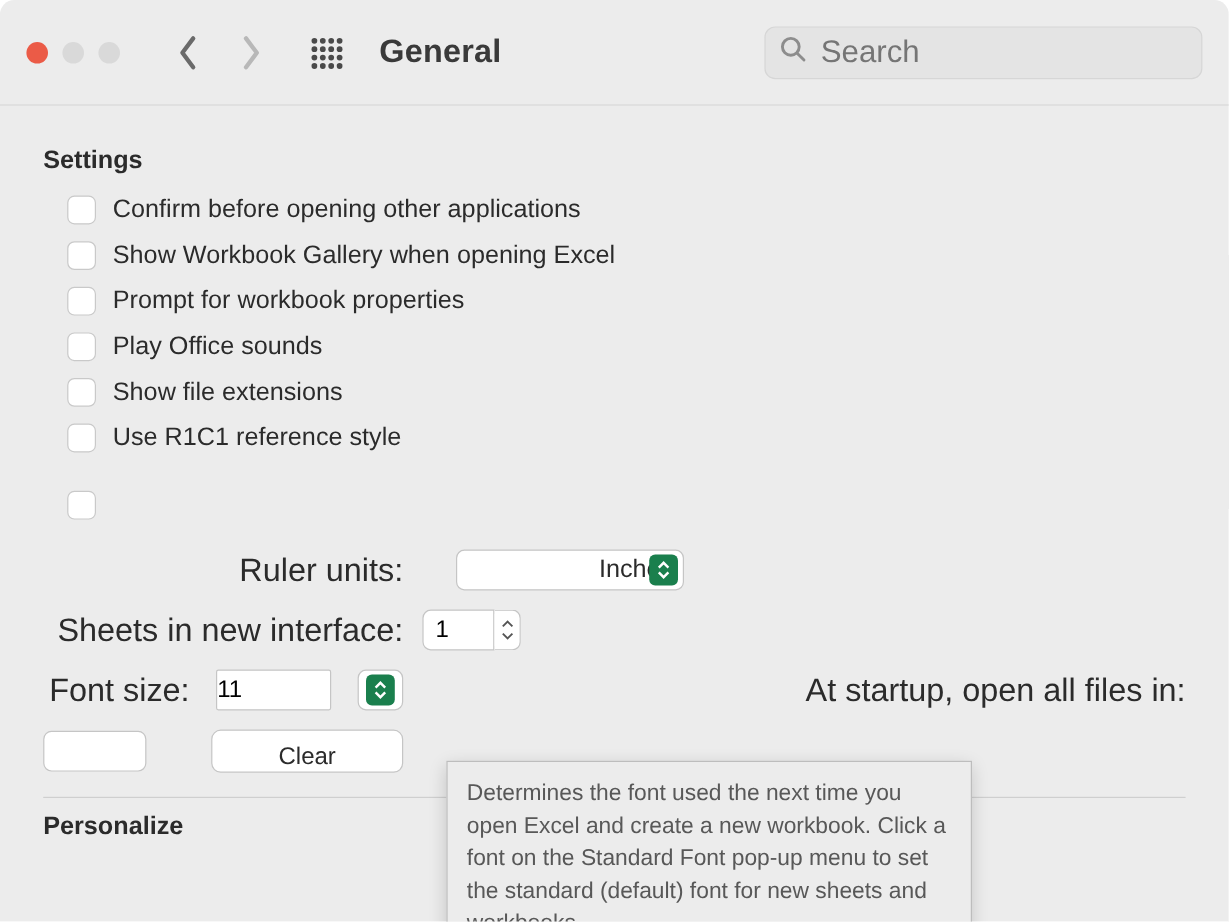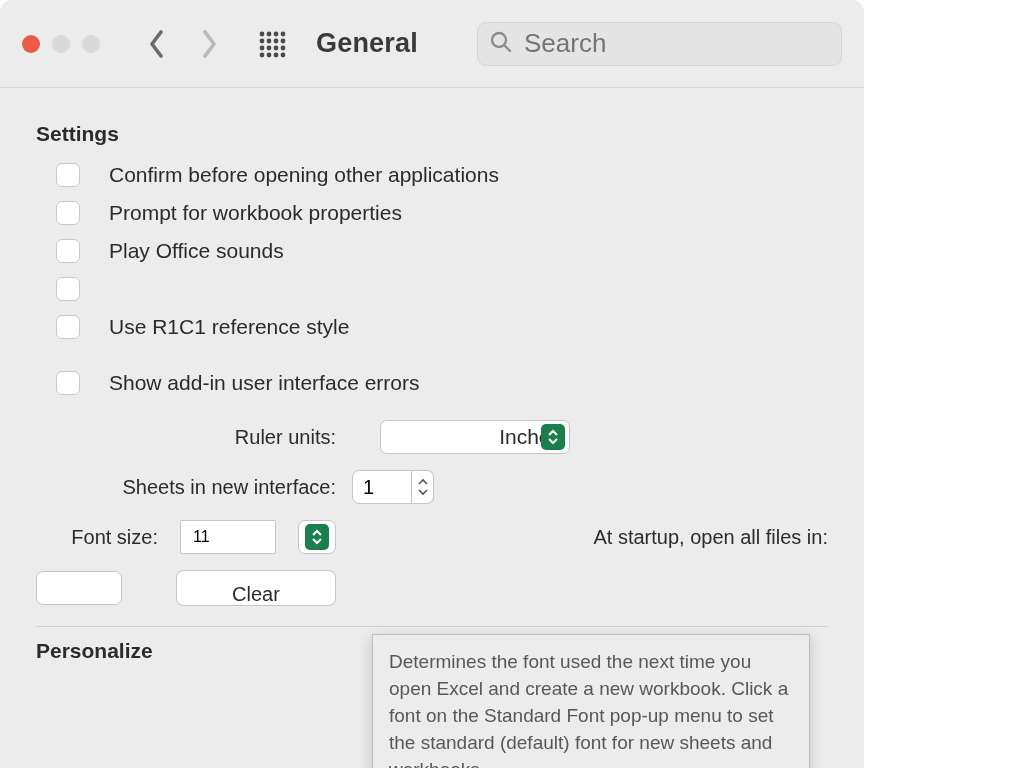--- a/index.html
+++ b/index.html
@@ -5,21 +5,21 @@
   * { box-sizing: border-box; }
   html, body {
     margin: 0; padding: 0;
     width: 1024px; height: 768px;
     font-family: -apple-system, "Helvetica Neue", Arial, sans-serif;
     background: #ffffff;
     overflow: hidden;
     color: #2b2b2b;
   }
   .window {
-    width: 864px; height: 768px;
+    width: 1024px; height: 768px;
     background: #ececec;
     border-radius: 12px 12px 0 0;
     position: relative;
   }
   
   .toolbar {
     height: 88px;
     padding: 0 22px;
     display: flex;
     align-items: center;
@@ -63,39 +63,39 @@
     color: #2b2b2b;
   }
   h3.sec {
     margin: 10px 0 10px 0;
     font-size: 21px;
     font-weight: 800;
   }
   .checks { list-style: none; padding: 0; margin: 0 0 18px 0; }
   .checks li {
     display: flex; align-items: center;
-    gap: 29px;
+    gap: 14px;
     padding: 7px 0 7px 20px;
   }
   .chk {
     width: 24px; height: 24px;
     background: #fff;
     border: 1px solid #c9c9c9;
     border-radius: 6px;
     flex-shrink: 0;
   }
   .form-grid {
     display: grid;
     grid-template-columns: 300px 1fr;
     column-gap: 16px;
     row-gap: 16px;
     align-items: center;
     margin-top: 18px;
   }
-  .lbl { text-align: right; font-size: 20px; }
+  .lbl { text-align: right; font-size: 27px; }
   .row-right { display: flex; align-items: center; gap: 16px; }
   .popup {
     height: 34px;
     background: #fff;
     border: 1px solid #c5c5c5;
     border-radius: 7px;
     display: inline-flex; align-items: center;
     padding: 0 8px 0 14px;
     font-size: 21px;
     position: relative;
@@ -134,41 +134,41 @@
     width: 22px; height: 34px;
     border: 1px solid #c5c5c5; border-left: none;
     background:#fff;
     border-radius: 0 7px 7px 0;
     display:flex; flex-direction:column; align-items:center; justify-content:center;
   }
   .fontsize-lbl { margin-left: auto; padding-right: 0; }
   .numbox {
     width: 96px; height: 34px;
     border: 1px solid #c5c5c5; border-radius: 2px;
-    background:#fff; font-size:16px; padding:0 12px; outline:none;
+    background:#fff; font-size:20px; padding:0 0; outline:none;
   }
   .green-caret-btn {
     width: 38px; height: 34px;
     background:#fff; border:1px solid #c5c5c5; border-radius:7px;
     display:flex; align-items:center; justify-content:center;
   }
   .green-caret-btn .caret{
     width: 24px; height: 26px; background:#1a7f4d; border-radius:5px;
     display:flex; flex-direction:column; align-items:center; justify-content:center;
   }
   .textfield {
     flex:1; height:34px; background:#fff;
     border:1px solid #c5c5c5; border-radius:7px;
   }
   .btn {
     height: 36px; min-width: 160px;
-    padding: 12px 28px;
+    padding: 0 28px;
     background:#fff; border:1px solid #c5c5c5; border-radius:8px;
     font-size: 20px;
-    display:inline-flex; align-items:flex-start; justify-content:center;margin-left:40px;
+    display:inline-flex; align-items:flex-end; justify-content:center;margin-left:40px;
   }
   .tooltip {
     position: absolute;
     left: 372px; top: 634px;
     width: 438px;
     background: #ececec;
     border: 1px solid #bdbdbd;
     padding: 14px 16px;
     font-size: 19px;
     color: #585858;
@@ -243,39 +243,43 @@
   <div class="content">
     <h3 class="sec">Settings</h3>
 
     <ul class="checks">
       <li>
           <span class="chk"></span>
           <span>Confirm before opening other applications</span>
         </li>
       <li>
           <span class="chk"></span>
+          <span>Show Workbook Gallery when opening Excel</span>
+        </li>
+      <li>
+          <span class="chk"></span>
           <span>Prompt for workbook properties</span>
         </li>
       <li>
           <span class="chk"></span>
           <span>Play Office sounds</span>
         </li>
       <li>
           <span class="chk"></span>
+          <span>Show file extensions</span>
         </li>
       <li>
           <span class="chk"></span>
           <span>Use R1C1 reference style</span>
         </li>
     </ul>
 
     <ul class="checks">
       <li>
           <span class="chk"></span>
-          <span>Show add-in user interface errors</span>
         </li>
     </ul>
 
     <div class="form-grid">
       <div class="lbl">Ruler units:</div>
       <div class="row-right">
         <div class="popup ruler">
           <span>Inches</span>
           <span class="caret">
             <svg class="updowns" width="14" height="18" viewBox="0 0 14 18">

